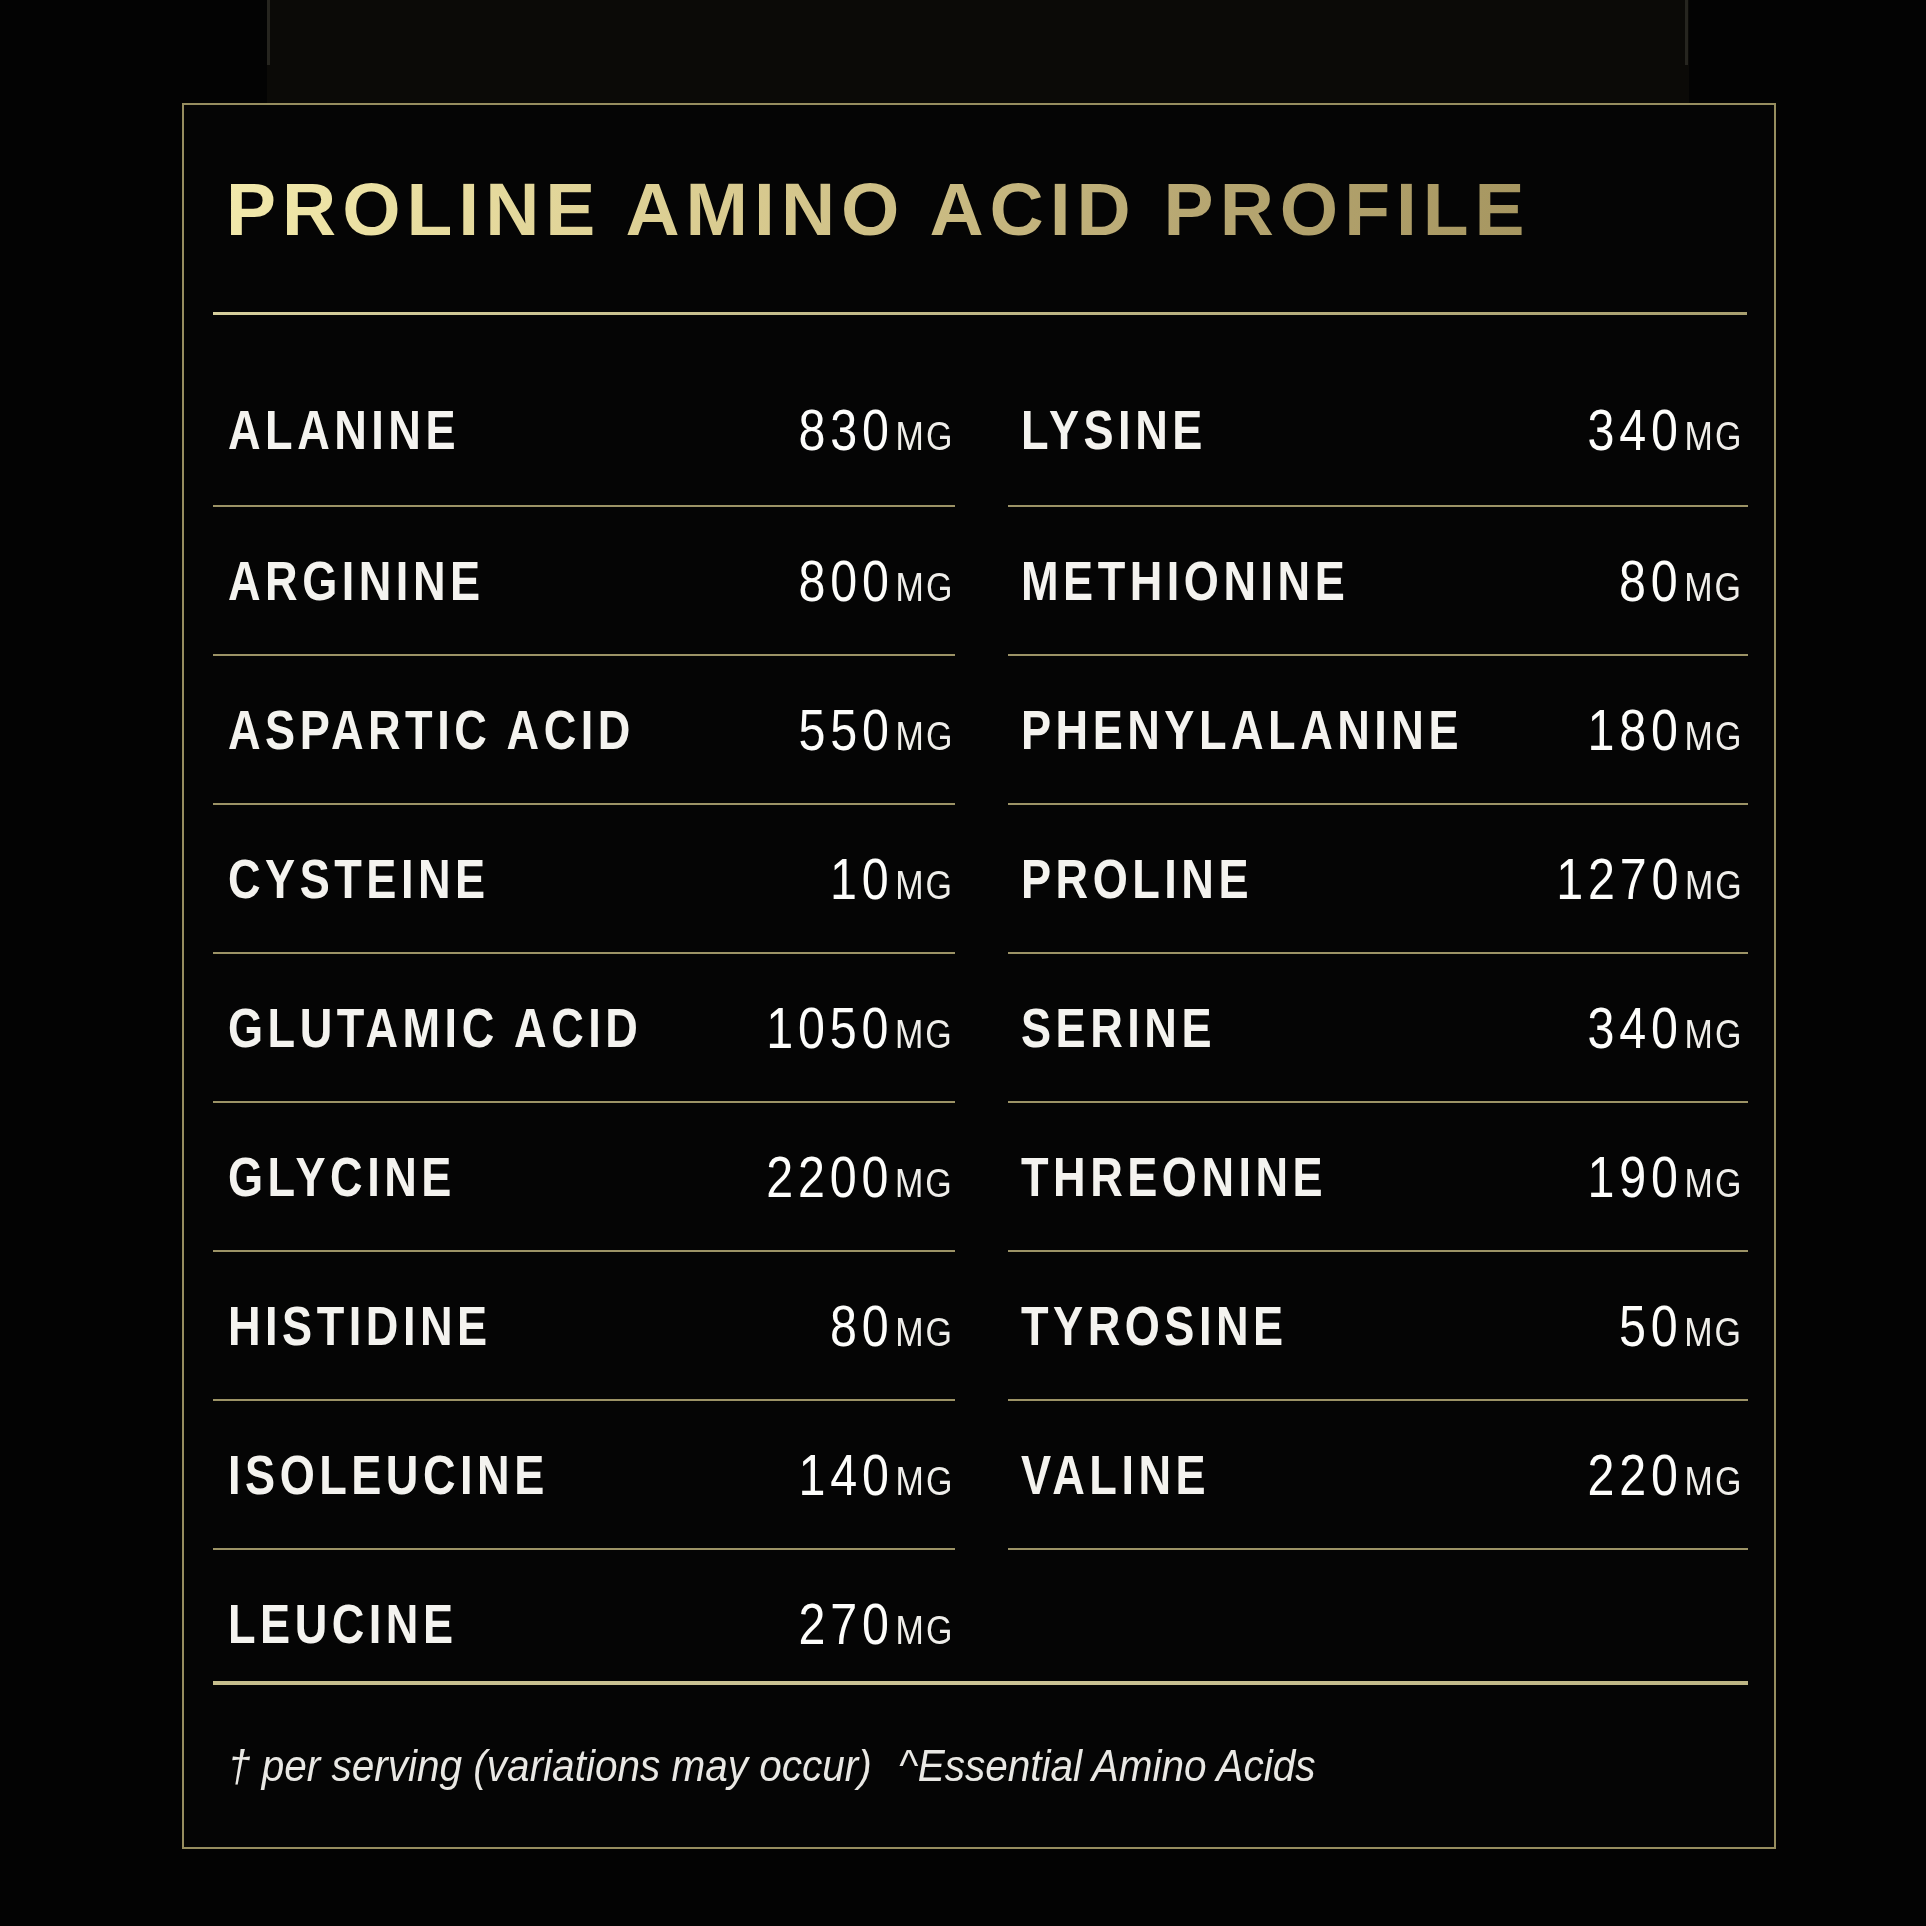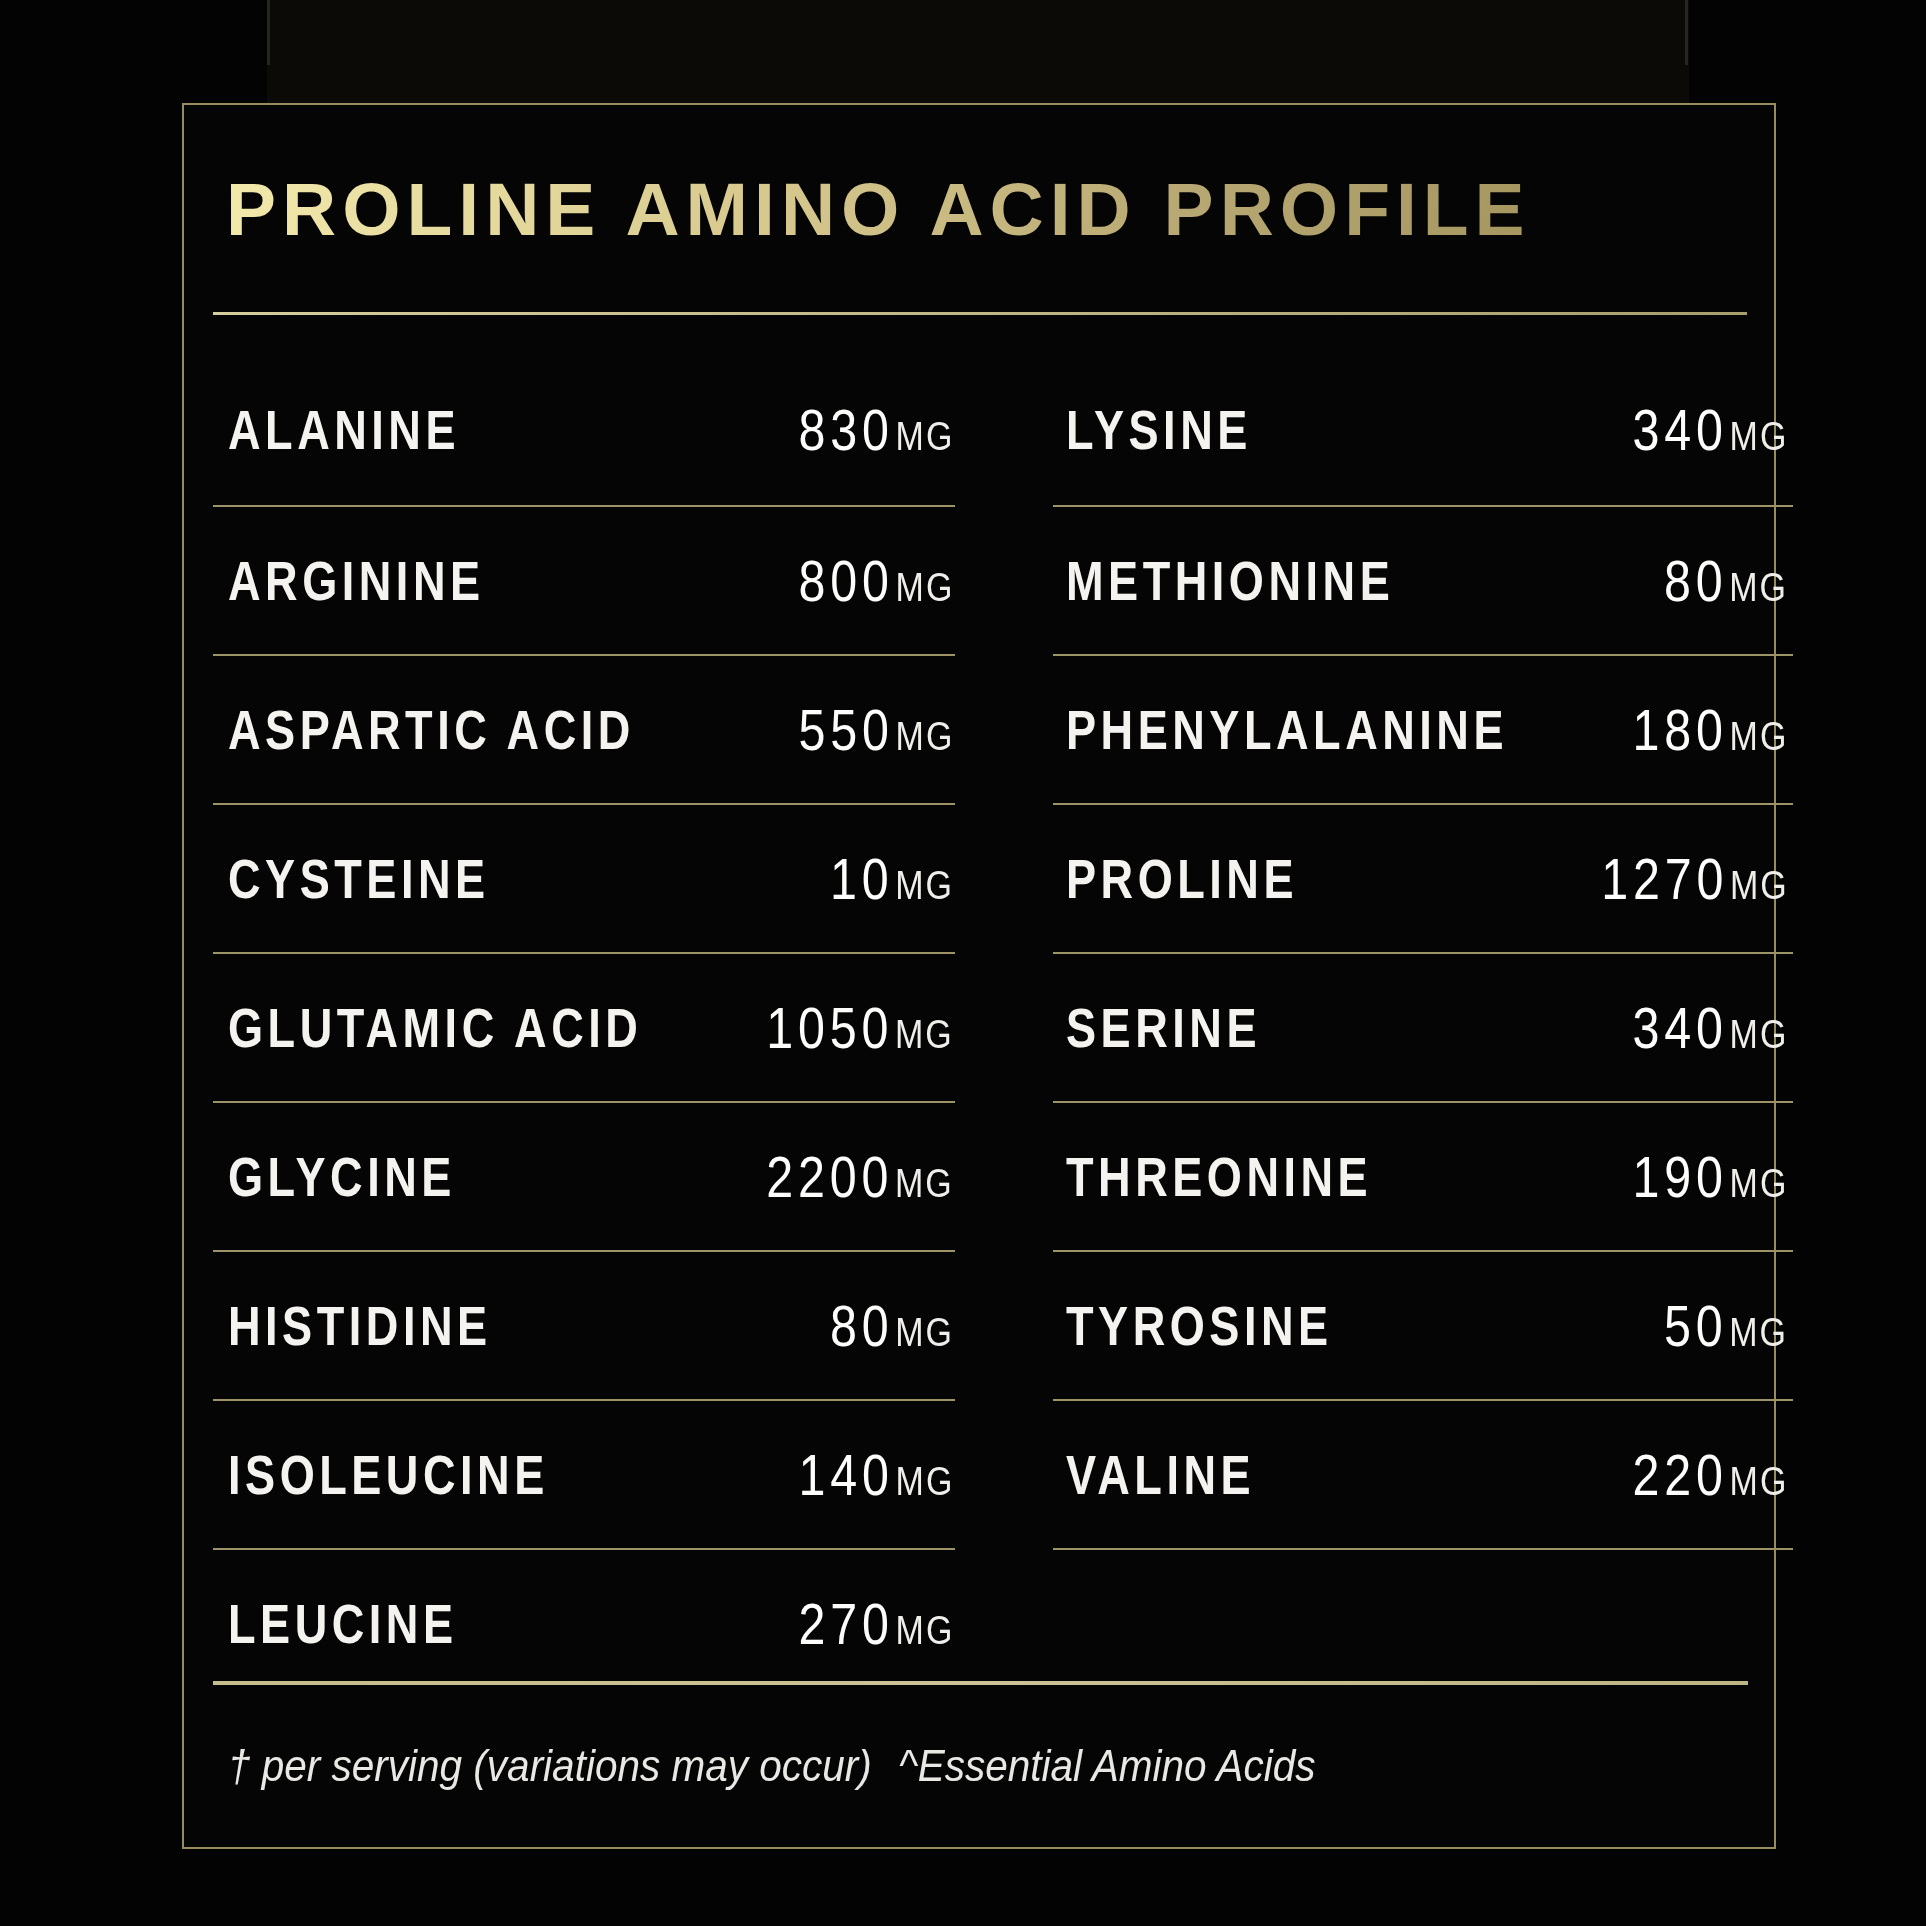--- a/index.html
+++ b/index.html
@@ -89,21 +89,21 @@
     left: 0;
     right: 0;
     height: 1367px;
     display: flex;
   }
   .col {
     display: grid;
     grid-template-rows: 181px repeat(8, 149px);
   }
   .col-left  { width: 795px; }
-  .col-right { width: 922px; margin-left: 45px; }
+  .col-right { width: 922px; }
   .v-divider {
     width: 2px;
     height: 100%;
     background: #6d6543;
   }
   .cell {
     position: relative;
     display: flex;
     align-items: center;
     justify-content: space-between;

